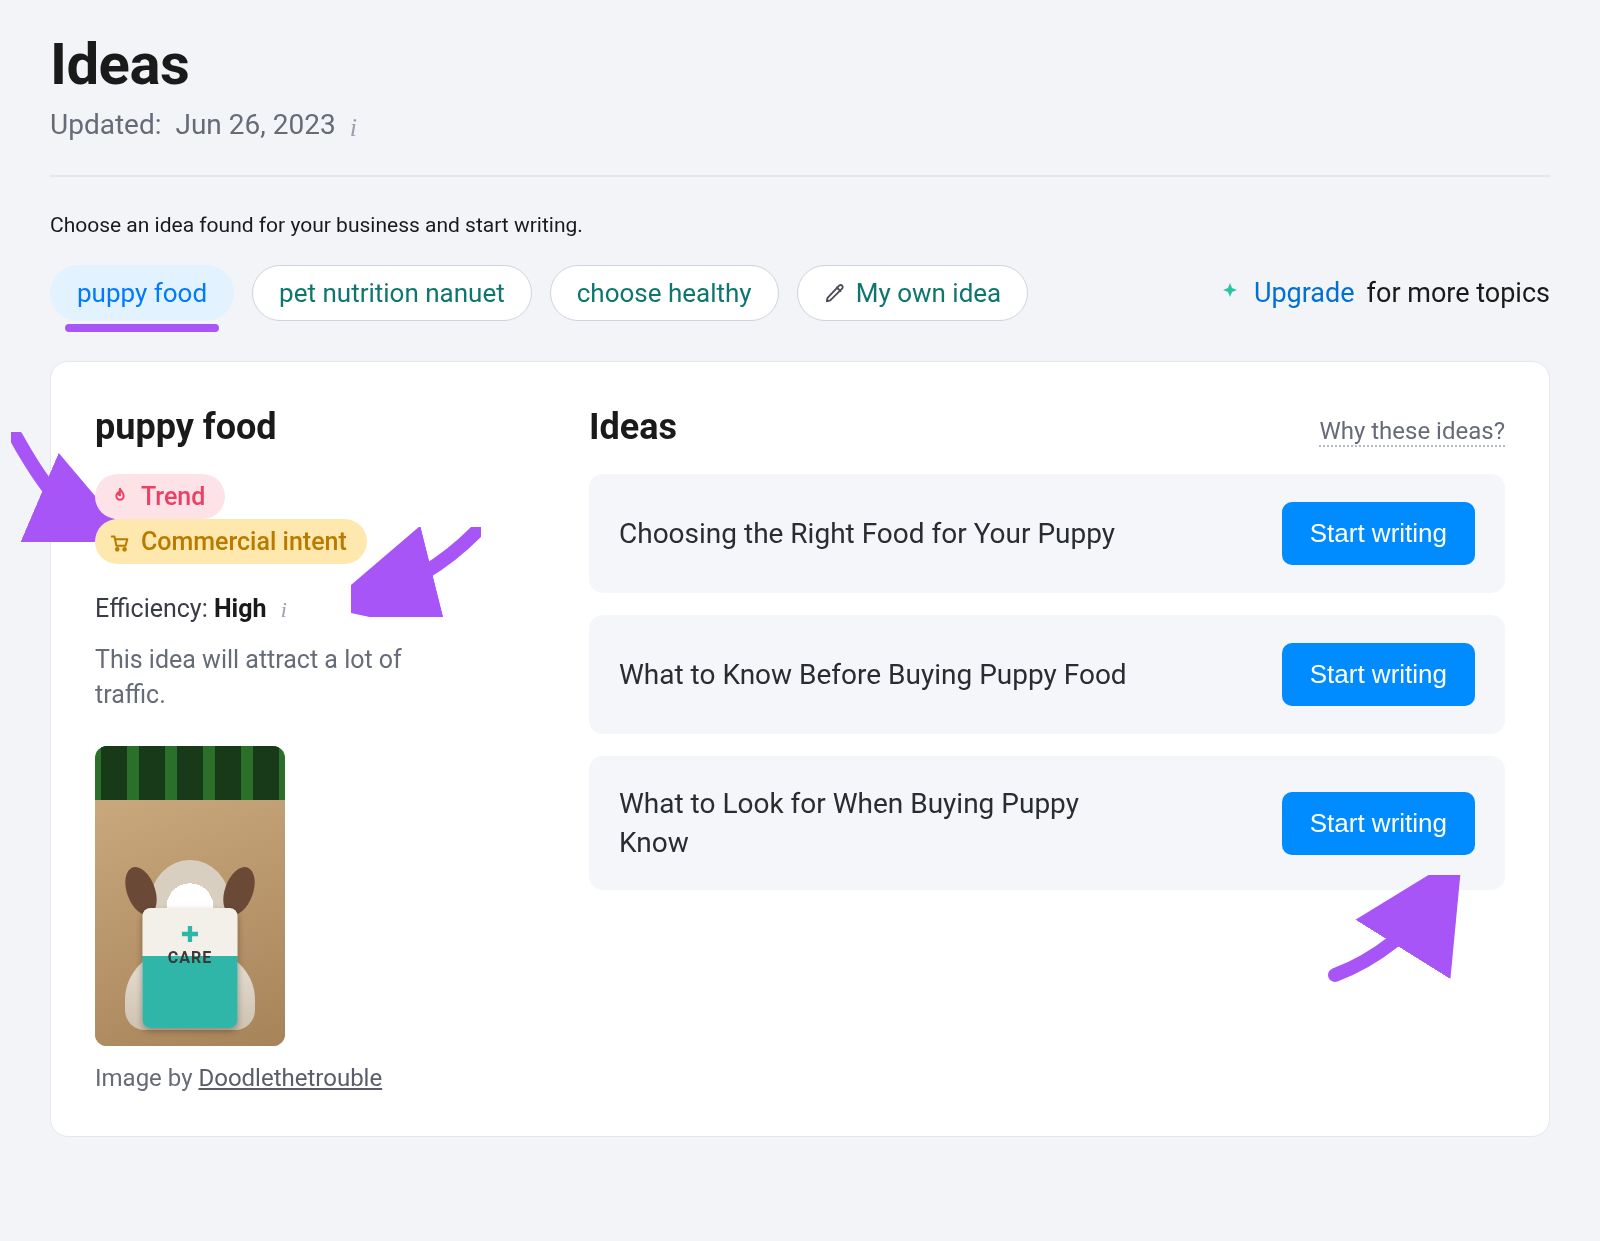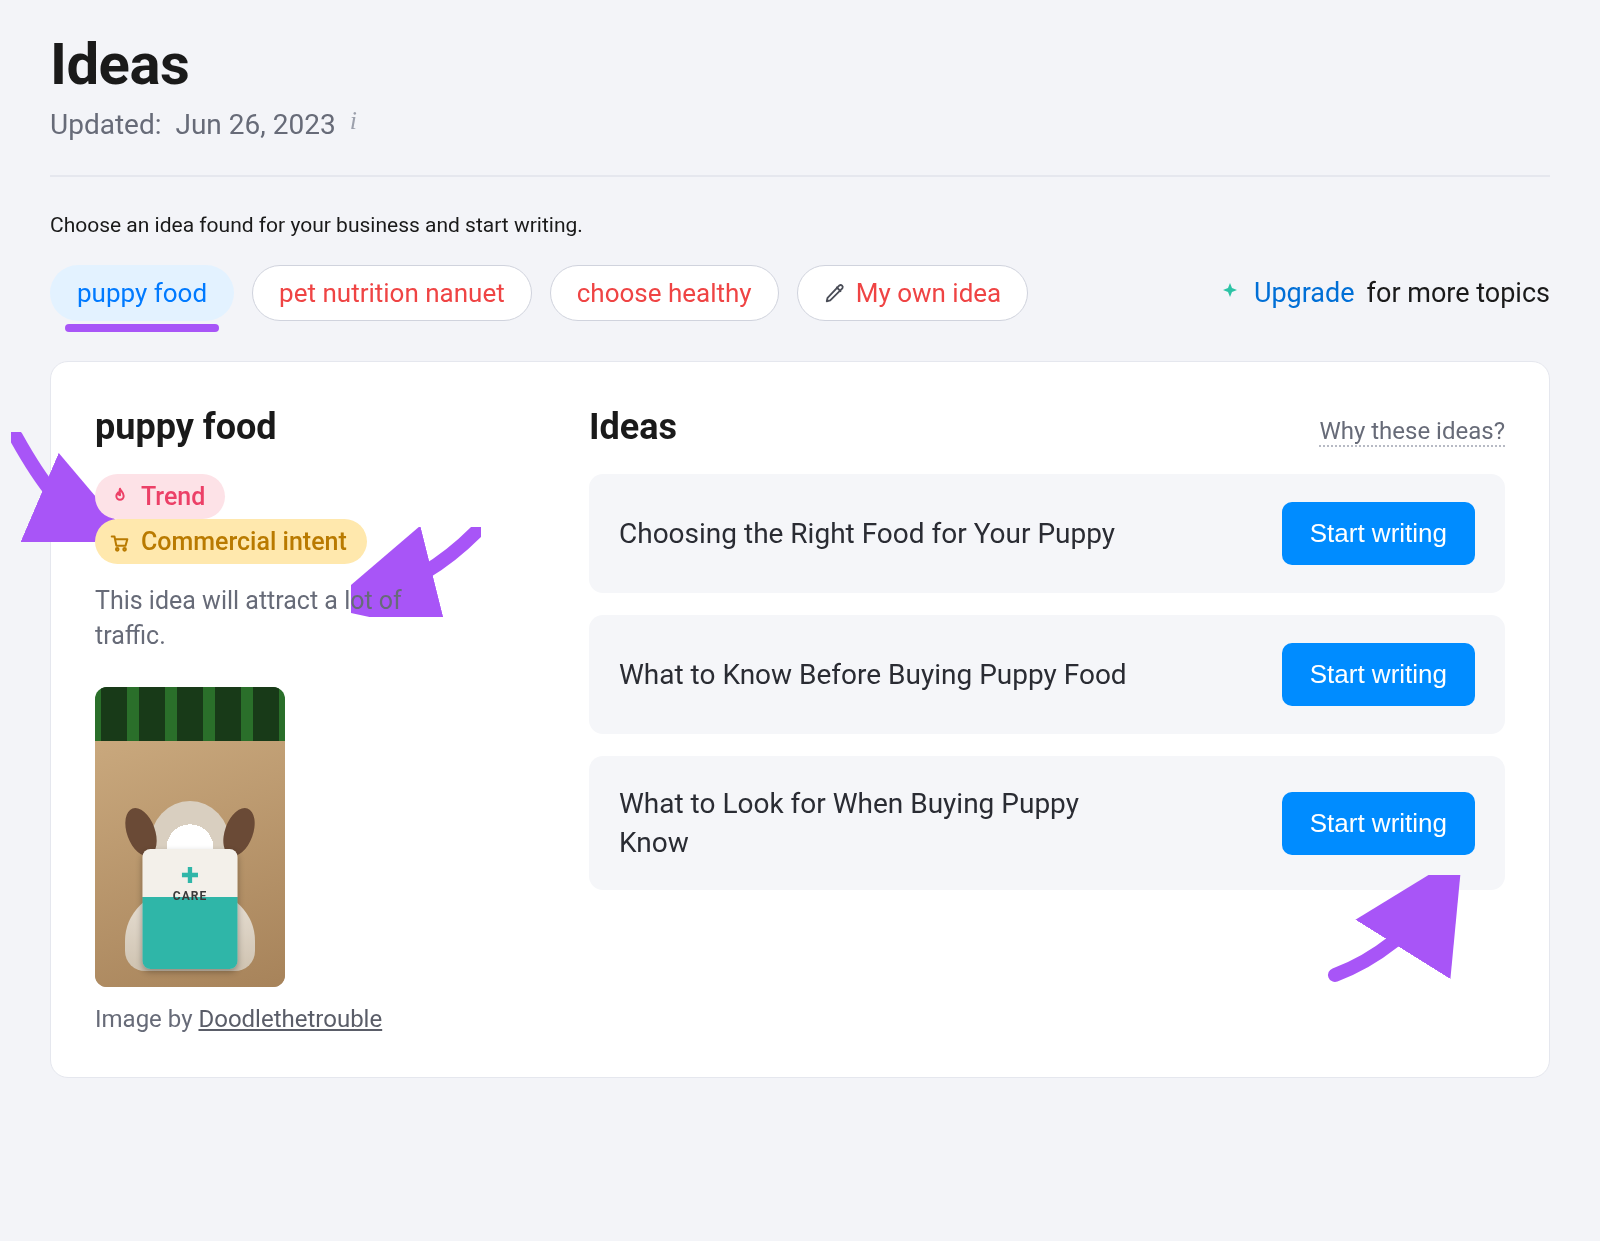--- a/index.html
+++ b/index.html
@@ -35,21 +35,21 @@
   .page-title{
     font-size:58px;
     font-weight:700;
     margin:0 0 10px 0;
     letter-spacing:-0.5px;
   }
   .updated{
     font-size:28px;
     color:var(--muted);
     display:flex;
-    align-items:flex-start;
+    align-items:flex-end;
     gap:14px;
     padding-bottom:34px;
     border-bottom:2px solid var(--border);
     margin-bottom:36px;
   }
   .info-i{
     font-family:Georgia,serif;
     font-style:italic;
     color:#9ca0ac;
     font-size:26px;
@@ -72,21 +72,21 @@
   }
   .chip{
     display:inline-flex;
     align-items:center;
     gap:10px;
     padding:12px 26px;
     border-radius:999px;
     border:1.5px solid var(--chip-border);
     background:#fff;
     font-size:26px;
-    color:#ef4444;
+    color:#0f766e;
     cursor:pointer;
     white-space:nowrap;
   }
   .chip.active{
     border-color:transparent;
     background:var(--active-chip);
     color:var(--blue-ink);
     position:relative;
   }
   .chip.active::after{
@@ -193,21 +193,21 @@
   .thumb .dog .ear.l{top:6px;left:2px;transform:rotate(-20deg);}
   .thumb .dog .ear.r{top:6px;right:2px;transform:rotate(20deg);}
   .thumb .bag{
     position:absolute;left:50%;bottom:18px;transform:translateX(-50%);
     width:95px;height:120px;border-radius:8px;
     background:linear-gradient(#f3f0ea 0 40%,#2fb6a8 40% 100%);
     box-shadow:0 3px 6px rgba(0,0,0,.3);
     display:flex;align-items:center;justify-content:center;
   }
   .thumb .bag::before{content:"✚";position:absolute;top:14px;color:#2fb6a8;font-size:22px;}
-  .thumb .bag-label{position:absolute;top:40px;font-size:12px;font-weight:700;color:#3a3a3a;letter-spacing:1px;}
+  .thumb .bag-label{position:absolute;top:40px;font-size:16px;font-weight:700;color:#3a3a3a;letter-spacing:1px;}
 
   .credit{
     margin-top:18px;
     font-size:24px;
     color:var(--muted);
   }
   .credit-link{
     text-decoration:underline;
     color:#5a5d68;
     cursor:pointer;
@@ -341,20 +341,25 @@
       <span class="badge intent">
         <svg viewBox="0 0 24 24" fill="none" stroke="currentColor" stroke-width="2.2" stroke-linecap="round" stroke-linejoin="round">
           <path d="M3 6h3l2 10h10l2-7H7"></path>
             <circle cx="9" cy="20" r="1.4"></circle>
             <circle cx="17" cy="20" r="1.4"></circle>
         </svg>
         <span>Commercial intent</span>
       </span>
     </div>
 
+    <div class="eff">
+      <span class="eff-label">Efficiency:</span>
+      <span class="eff-val">High</span>
+      <span class="info-i">i</span>
+    </div>
     <div class="eff-desc">This idea will attract a lot of traffic.</div>
 
     <div class="thumb">
       <div class="rail">
           <span></span>
           <span></span>
           <span></span>
           <span></span>
           <span></span>
         </div>

